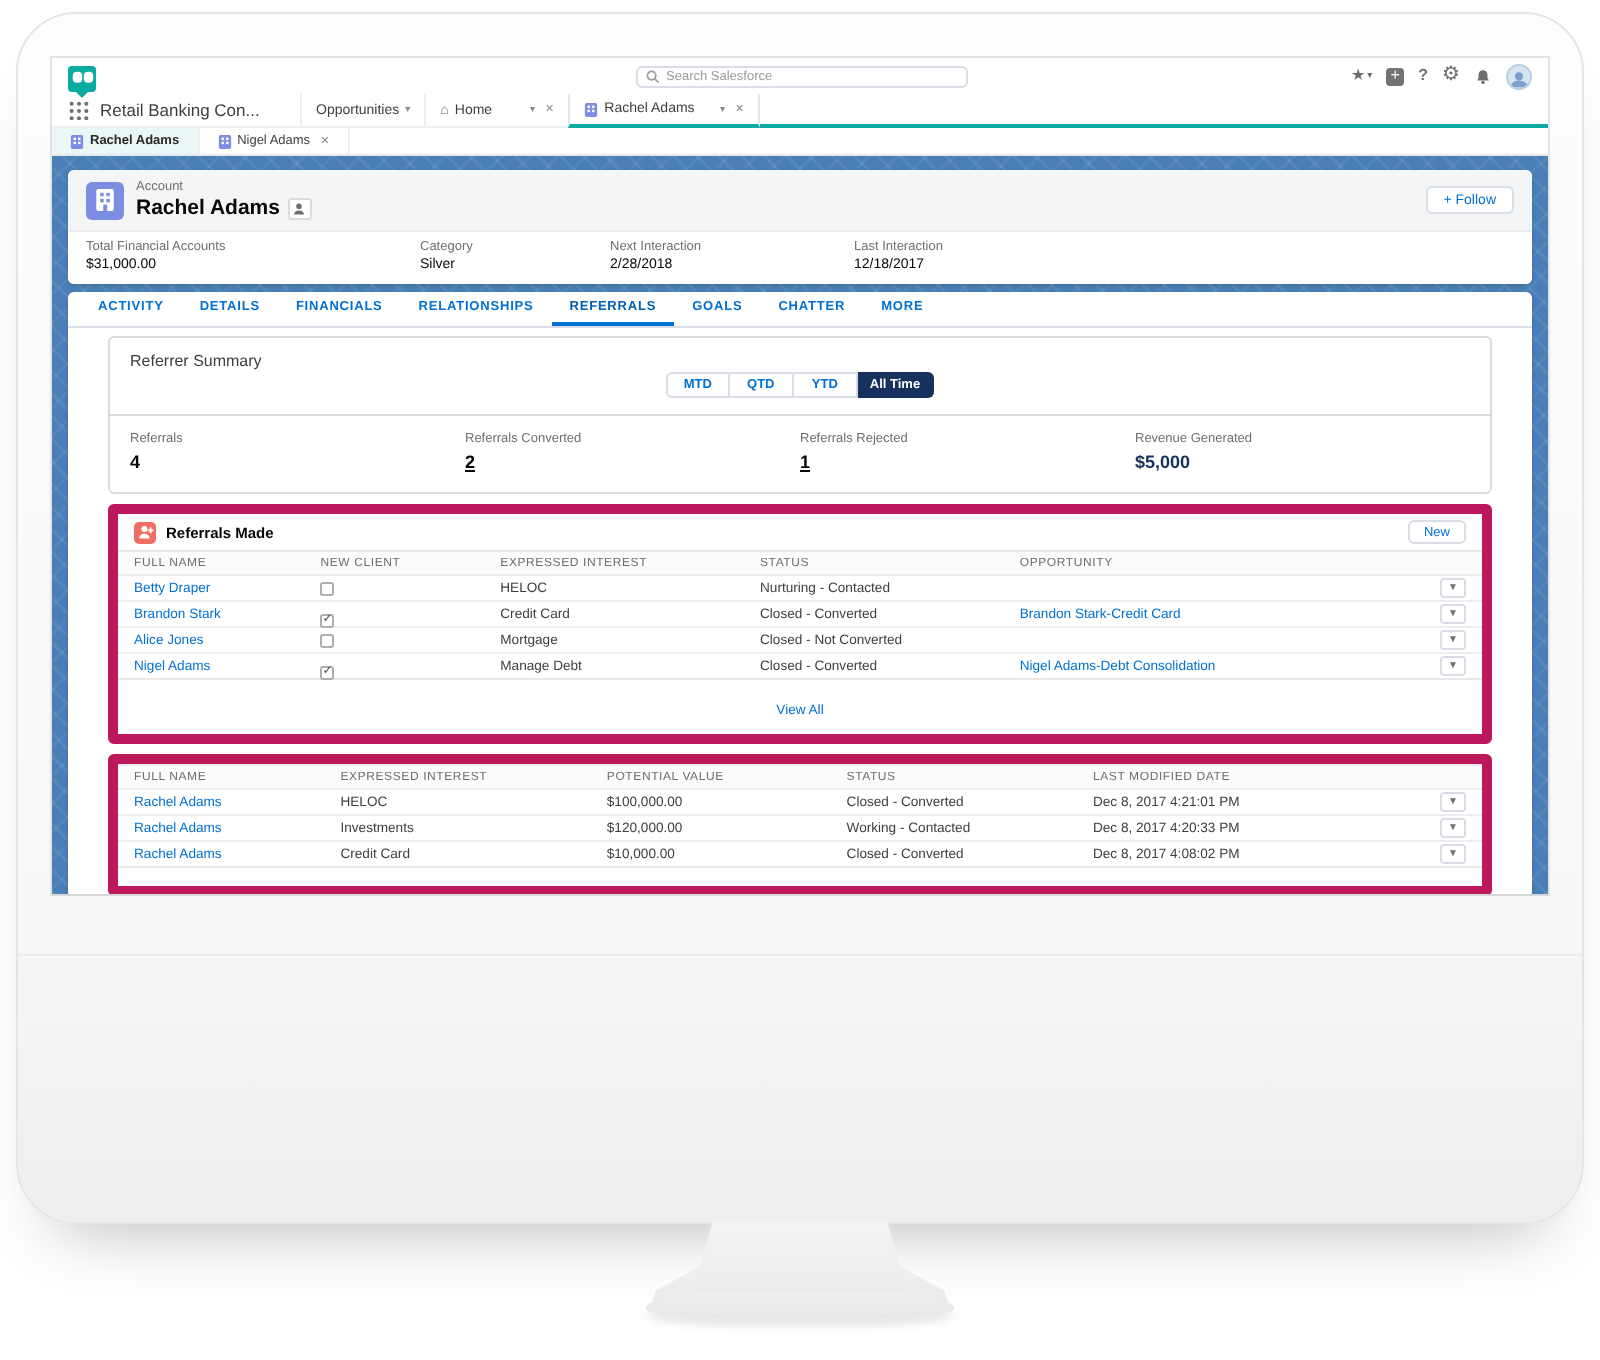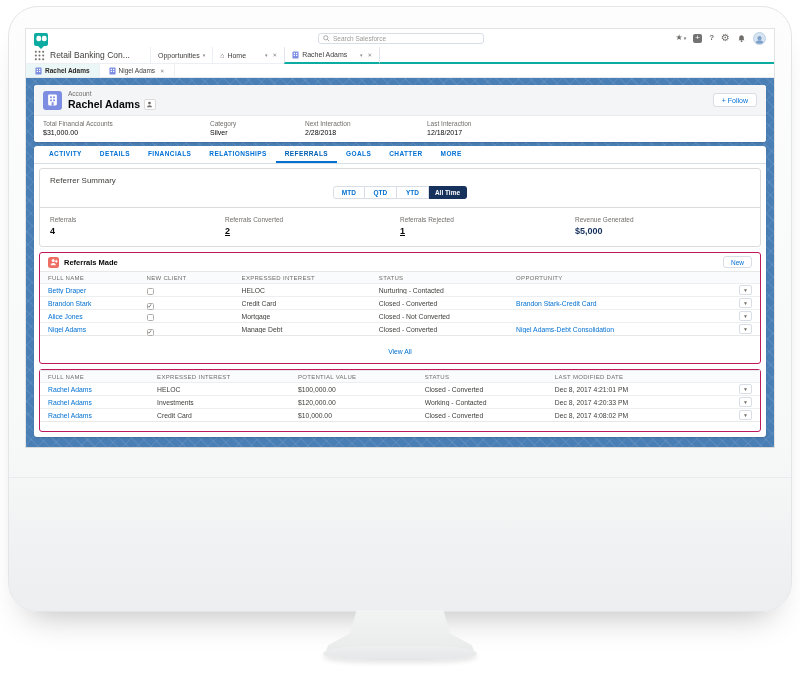--- a/index.html
+++ b/index.html
@@ -89,41 +89,41 @@
   .fld .fl { font-size:6.5px; color:#706e6b; }
   .fld .fv { font-size:7px; color:#080707; margin-top:2px; }
 
   
   .main-card { background:#fff; border-radius:3px; margin-top:4px; box-shadow:0 1px 2px rgba(0,0,0,.15);
     display:flex; flex-direction:column; }
   .tabs-row { height:18px; display:flex; align-items:stretch; border-bottom:1px solid #d8dde6; padding:0 6px; }
   .tab { display:flex; align-items:center; padding:0 9px; font-size:6.5px; letter-spacing:.4px;
     color:#0070d2; border-bottom:2px solid transparent; font-weight:bold; }
   .tab.active { border-bottom-color:#0070d2; color:#005fb2; }
-  .card-inner { padding:4px 5px 5px; }
+  .card-inner { padding:4px 20px 5px; }
 
   
   .summary { border:1px solid #dddbda; border-radius:3px; }
   .sum-title { font-size:8px; color:#3e3e3c; padding:7px 10px 0; }
   .filters { display:flex; justify-content:center; padding:1px 0 8px; }
   .fbtn { height:13px; min-width:32px; padding:0 6px; background:#fff; border:1px solid #d8dde6;
     color:#0070d2; font-size:6.5px; font-weight:bold; display:flex; align-items:center; justify-content:center;
     border-left-width:0; font-family:inherit; }
   .fbtn:first-child { border-left-width:1px; border-radius:3px 0 0 3px; }
   .fbtn:last-child { border-radius:0 3px 3px 0; }
   .fbtn.active { background:#16325c; border-color:#16325c; color:#fff; }
   .stats { display:flex; border-top:1px solid #dddbda; padding:8px 10px 10px; }
   .stat { width:25%; }
   .stat .sl { font-size:6.5px; color:#706e6b; }
   .stat .sv { font-size:9px; font-weight:bold; color:#080707; margin-top:3px; }
   .stat:nth-child(2) .sv, .stat:nth-child(3) .sv { text-decoration:underline; }
   .stat:nth-child(4) .sv { color:#16325c; }
 
   
-  .list-card { border:1px solid #be185d; border-radius:3px; margin-top:5px; }
+  .list-card { border:5px solid #be185d; border-radius:3px; margin-top:5px; }
   .list-head { display:flex; align-items:center; gap:5px; padding:3px 8px; position:relative; }
   .sec-icon { width:11px; height:11px; border-radius:2.5px; display:flex; align-items:center; justify-content:center; }
   .sec-icon.coral { background:#ef6e64; }
   .sec-icon.purple { background:#a96fd4; }
   .list-title { font-size:7.5px; font-weight:bold; color:#080707; }
   .new-btn { margin-left:auto; height:12px; padding:0 7px; background:#fff; border:1px solid #d8dde6;
     border-radius:3px; color:#0070d2; font-size:6.5px; display:flex; align-items:center; font-family:inherit; }
   .thead { display:flex; align-items:center; border-top:1px solid #e8e8e8; background:#fafbfc;
     padding:0 8px; height:12px; }
   .th { font-size:6px; color:#706e6b; letter-spacing:.3px; white-space:nowrap; overflow:hidden; }

